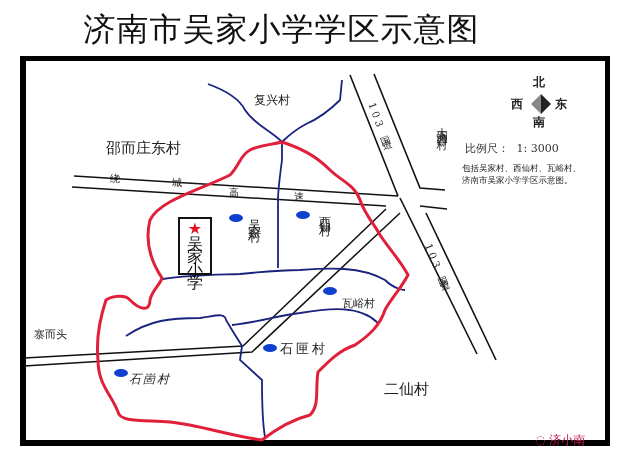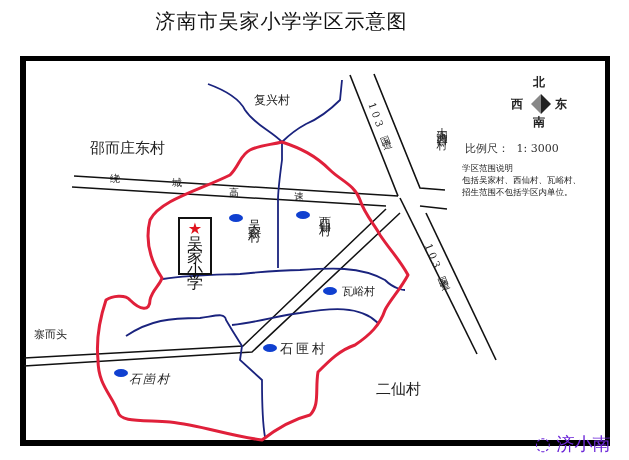--- a/index.html
+++ b/index.html
@@ -1,28 +1,28 @@
 <!DOCTYPE html>
 <html><head>
 <meta charset="utf-8">
 <style>
   html, body { margin:0; padding:0; background:#ffffff; }
   body { width:629px; height:460px; position:relative; overflow:hidden; font-family:"DejaVu Sans", sans-serif; }
-  .title { position:absolute; left:0; top:8px; width:563px; text-align:center; font-size:20px; color:#111; letter-spacing:1px; font-family:"DejaVu Sans", sans-serif; }
+  .title { position:absolute; left:0; top:8px; width:563px; text-align:center; font-size:32px; color:#111; letter-spacing:1px; font-family:"DejaVu Sans", sans-serif; }
   .frame { position:absolute; left:20px; top:56px; width:590px; height:390px; border:5px solid #000; box-sizing:border-box; border-left-width:6px; border-bottom-width:6px; }
   svg.map { position:absolute; left:0; top:0; }
   .lbl { position:absolute; color:#222; font-family:"DejaVu Serif", serif; white-space:nowrap; }
   .vert { writing-mode:vertical-rl; letter-spacing:6px; }
   .legend { position:absolute; left:462px; top:162px; font-size:8.5px; line-height:12px; color:#222; font-family:"DejaVu Serif", serif; }
   .scale { position:absolute; left:465px; top:141px; font-size:11px; color:#333; font-family:"DejaVu Serif", serif; }
   .compass-lbl { position:absolute; font-size:12px; font-weight:bold; color:#222; font-family:"DejaVu Serif", serif; }
   .school-box { position:absolute; left:178px; top:217px; width:34px; height:58px; border:2px solid #111; box-sizing:border-box; background:#fff; text-align:center; }
   .school-star { color:#e0141e; font-size:16px; line-height:16px; display:block; margin-top:2px; }
   .school-text { font-size:16px; line-height:13px; color:#111; font-family:"DejaVu Sans", sans-serif; display:block; }
-  .watermark { position:absolute; left:535px; top:432px; font-size:18px; color:#6d28d9; font-family:"DejaVu Sans", sans-serif; }
+  .watermark { position:absolute; left:535px; top:432px; font-size:12px; color:#be185d; font-family:"DejaVu Sans", sans-serif; }
 </style>
 </head>
 <body>
 
 <div class="title">济南市吴家小学学区示意图</div>
 
 <div class="frame"></div>
 
 <svg class="map" width="629" height="460" viewBox="0 0 629 460">
 
@@ -75,35 +75,34 @@
 <div class="compass-lbl" style="left:533px;top:114px;">南</div>
 <div class="compass-lbl" style="left:511px;top:96px;">西</div>
 <div class="compass-lbl" style="left:555px;top:96px;">东</div>
 
 <div class="scale">
   <span>比例尺：</span>
   <span style="margin-left:4px;">1: 3000</span>
 </div>
 
 <div class="legend">
-  <div>学区范围说明</div>
   <div>包括吴家村、西仙村、瓦峪村、</div>
-  <div>招生范围不包括学区内单位。</div>
+  <div>济南市吴家小学学区示意图。</div>
 </div>
 
 <div class="lbl" style="left:254px;top:80px;font-size:12px;margin-top:12px;">复兴村</div>
-<div class="lbl" style="left:90px;top:139px;font-size:15px;">邵而庄东村</div>
+<div class="lbl" style="left:106px;top:139px;font-size:15px;">邵而庄东村</div>
 <div class="lbl vert" style="left:433px;top:118px;font-size:11px;letter-spacing:3px;">大涧沟西村</div>
 <div class="lbl vert" style="left:245px;top:209px;font-size:13px;letter-spacing:5px;">吴家村</div>
 <div class="lbl vert" style="left:316px;top:207px;font-size:12px;letter-spacing:4px;">西仙村</div>
-<div class="lbl" style="left:342px;top:284px;font-size:11px;">瓦峪村</div>
+<div class="lbl" style="left:342px;top:296px;font-size:11px;">瓦峪村</div>
 <div class="lbl" style="left:280px;top:340px;font-size:13px;letter-spacing:3px;text-align:right;">石匣村</div>
 <div class="lbl" style="left:129px;top:371px;font-size:12px;letter-spacing:2px;font-style:italic;">石崮村</div>
 <div class="lbl" style="left:34px;top:327px;font-size:11px;">寨而头</div>
-<div class="lbl" style="left:376px;top:380px;font-size:15px;">二仙村</div>
+<div class="lbl" style="left:384px;top:380px;font-size:15px;">二仙村</div>
 
 <div class="lbl" style="left:110px;top:172px;font-size:10px;">绕</div>
 <div class="lbl" style="left:172px;top:176px;font-size:10px;">城</div>
 <div class="lbl" style="left:229px;top:186px;font-size:10px;">高</div>
 <div class="lbl" style="left:294px;top:190px;font-size:10px;">速</div>
 <div class="lbl vert" style="left:370px;top:102px;font-size:10px;letter-spacing:3px;transform:rotate(-20deg);">103国道</div>
 <div class="lbl vert" style="left:427px;top:243px;font-size:10px;letter-spacing:3px;transform:rotate(-22deg);">103国道</div>
 
 <div class="school-box">
   <span class="school-star">★</span>

